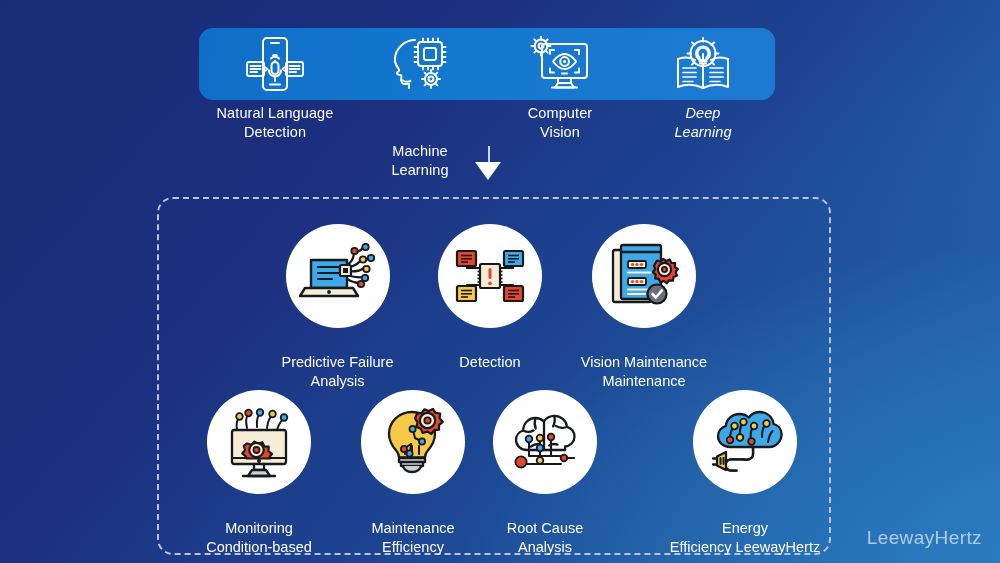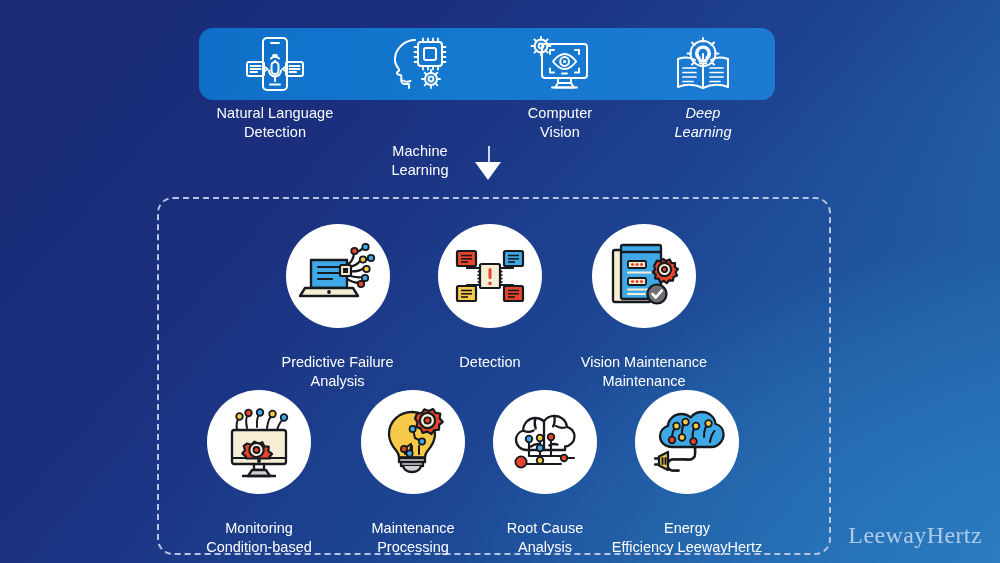--- a/index.html
+++ b/index.html
@@ -107,22 +107,22 @@
     text-align: center;
     white-space: nowrap;
   }
 
   
   #watermark {
     position: absolute;
     right: 18px;
     bottom: 14px;
     color: rgba(255,255,255,0.62);
-    font-family: Liberation Serif, serif;
-    font-size: 24px;
+    font-family: Liberation Sans, sans-serif;
+    font-size: 19px;
     letter-spacing: 0.4px;
   }
 </style>
 </head>
 <body>
 
 <div id="stage">
 
   <div id="banner">
 
@@ -460,21 +460,21 @@
           <circle cx="43" cy="35.5" r="3.1" fill="#3fa9e8"></circle>
           <circle cx="33.6" cy="23" r="3.1" fill="#3fa9e8"></circle>
         </g>
         <path d="M38 7.5l4.7-.3 2.6-3.9 4.4 1.7 4.3-2 2.5 3.9 4.8.6-.7 4.7 3.2 3.6-3.6 3.1-.2 4.8-4.7.5-2.9 3.8-4.1-2.4-4.6 1.4-1.9-4.4-4.5-1.7 1.3-4.6-2.6-4z" fill="#e8452c" stroke="#16191d" stroke-width="2.2"></path>
         <circle cx="48.5" cy="14.5" r="7.6" fill="#f6edd5" stroke="#16191d" stroke-width="2.2"></circle>
         <circle cx="48.5" cy="14.5" r="3.2" fill="#e8452c" stroke="#16191d" stroke-width="1.8"></circle>
       </svg>
     </div>
     <div class="item-label">
       <div>Maintenance</div>
-      <div>Processing</div>
+      <div>Efficiency</div>
     </div>
   </div>
 
   <div class="item" style="left:484px;top:390px;width:122px;">
     <div class="circle">
       <svg width="76" height="64" viewBox="0 0 76 64" fill="none" stroke="#16191d" stroke-width="2.3" stroke-linejoin="round" stroke-linecap="round">
         <path d="M20 40c-6 0-11-4.4-11-10 0-4.4 3-8.2 7.2-9.5C16 13.8 21.5 8 28.4 8c3.3 0 6.3 1.3 8.5 3.4C39.2 8 43 5.8 47.3 5.8c6.5 0 11.9 4.8 12.7 11 4.3 1.1 7.5 5 7.5 9.6 0 5.3-4.2 9.7-9.4 10.1V40z" fill="#ffffff"></path>
         <path d="M37 11.4V40M28.4 8.2c-1 3.5-1 7 .3 10.3M47.3 6c.8 3.8.4 7.3-1.2 10.4M17 21c3.2 1.2 6.5 1 9.6-.6M58 17.5c-3.3.8-6.4.2-9.2-1.6M24 36.5c2.6-2 5.5-2.8 8.5-2.4M50.5 34.6c-3-1-5.8-.7-8.3.9"></path>
         <g stroke="#16191d" stroke-width="2.1" fill="none">
           <path d="M22 30v16h32"></path>
@@ -494,21 +494,21 @@
         </g>
         <path d="M60 48h7" stroke-width="2.1"></path>
       </svg>
     </div>
     <div class="item-label">
       <div>Root Cause</div>
       <div>Analysis</div>
     </div>
   </div>
 
-  <div class="item" style="left:602px;top:390px;width:170px;">
+  <div class="item" style="left:660px;top:390px;width:170px;">
     <div class="circle">
       <svg width="78" height="66" viewBox="0 0 78 66" fill="none" stroke="#16191d" stroke-width="2.3" stroke-linejoin="round" stroke-linecap="round">
         <path d="M24 38c-6.6 0-12-4.8-12-10.8 0-4.8 3.3-8.9 7.9-10.3.5-6.6 6.4-11.9 13.6-11.9 3.6 0 6.9 1.3 9.3 3.5C45.3 5.1 49.4 3 54 3c7.1 0 12.9 5.3 13.6 12 4.6 1.3 8 5.4 8 10.3C75.6 31.9 70 38 63.4 38z" fill="#3fa9e8"></path>
         <g stroke="#16191d" stroke-width="2.1" fill="none">
           <path d="M24 30c0-6 1.5-10 4-12.5"></path>
           <path d="M34 28c-.5-7 .5-12 3-15"></path>
           <path d="M45 32c-1-7 0-12 2.5-15"></path>
           <path d="M56 28c0-6.5 1.5-11 4-13.5"></path>
           <path d="M62 33c1-5.5 2.5-9 4.5-11"></path>
         </g>

